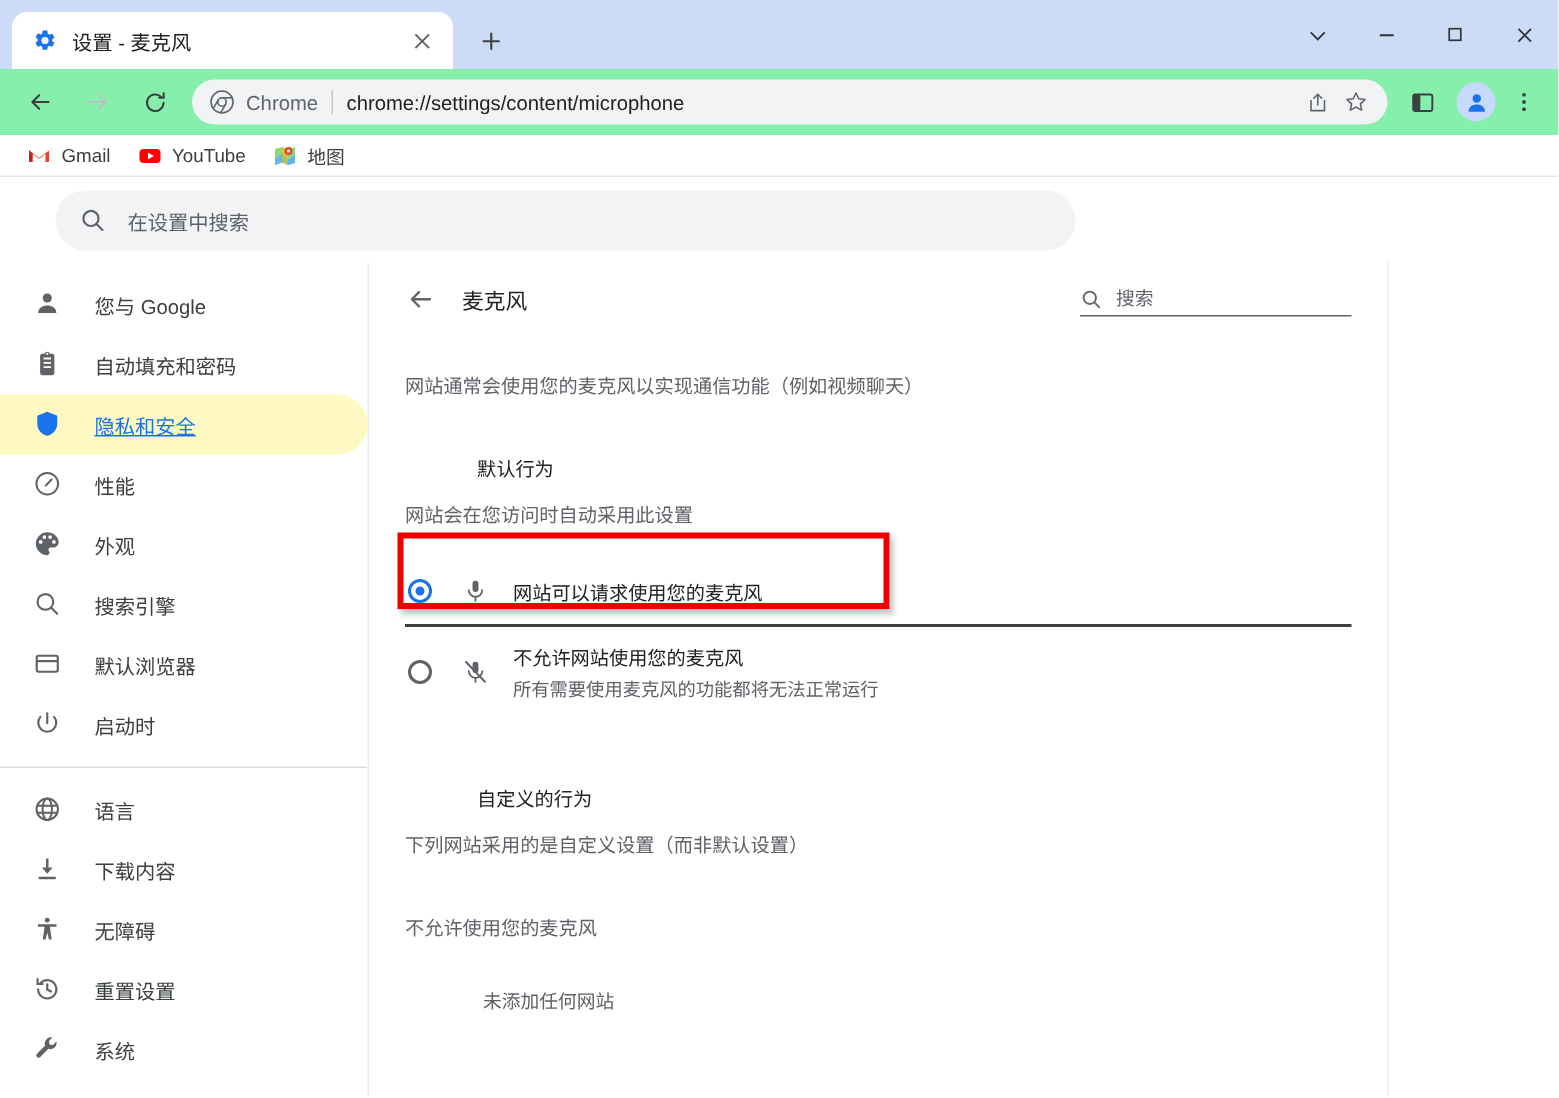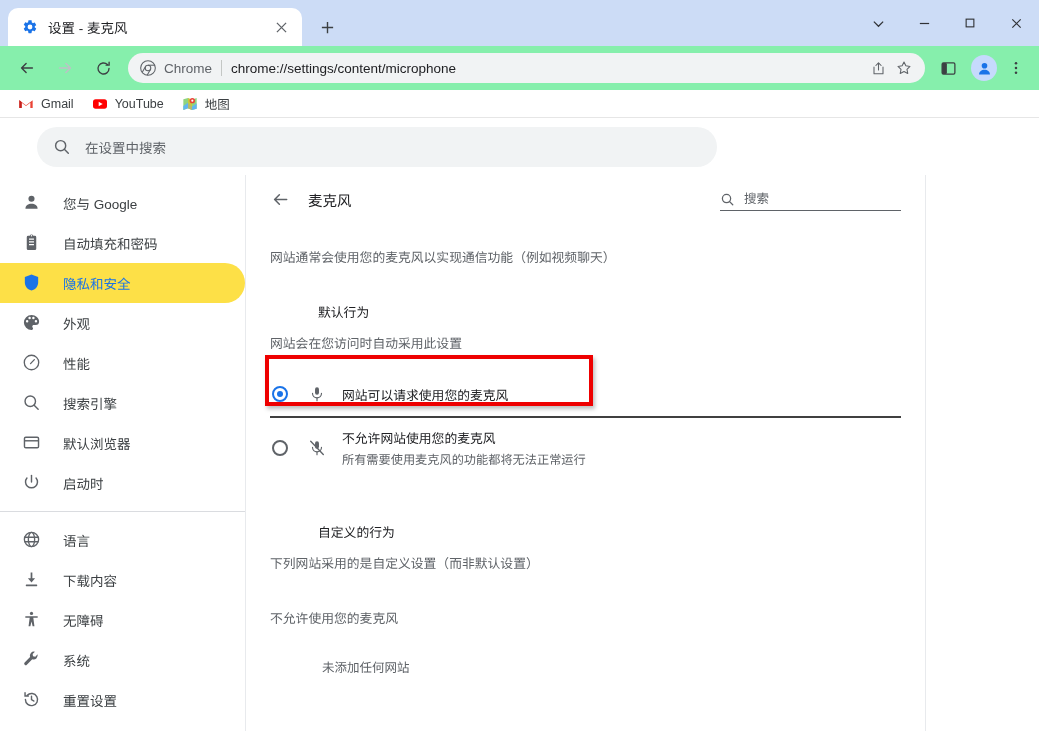--- a/index.html
+++ b/index.html
@@ -124,21 +124,21 @@
   
   .sidebar {
     width: 245px; flex: 0 0 245px; background: #ffffff;
     padding-top: 8px; overflow: hidden;
   }
   .side-item {
     height: 40px; display: flex; align-items: center;
     padding-left: 22px; border-radius: 0 20px 20px 0;
     margin-right: 0; color: #3c4043;
   }
-  .side-item.active { background: #fde047; color: #1a73e8; }
+  .side-item.active { background: #fef9c3; color: #1a73e8; text-decoration: underline; }
   .side-ico { width: 20px; height: 20px; flex: 0 0 20px; margin-right: 21px; }
   .side-label { font-size: 13.5px; white-space: nowrap; }
   .side-sep { height: 1px; background: #dadce0; margin: 8px 0 8px 0; }
 
   
   .content-wrap { flex: 1; display: flex; justify-content: flex-start; min-width: 0; background: #ffffff; }
   .content-card {
     width: 681px; background: #ffffff;
     border-left: 1px solid #e8eaed; border-right: 1px solid #e8eaed;
     padding: 0 0 0 0; position: relative; overflow: hidden;
@@ -387,35 +387,35 @@
           <span class="side-ico">
             <svg width="19" height="19" viewBox="0 0 20 20" fill="#1a73e8">
               <path d="M10 1.5 L17 4.3 V10c0 4.3-3 7.4-7 8.5-4-1.1-7-4.2-7-8.5V4.3z"></path>
             </svg>
           </span>
           <span class="side-label">隐私和安全</span>
         </div>
 
         <div class="side-item">
           <span class="side-ico">
-            <svg width="19" height="19" viewBox="0 0 20 20" fill="#5f6368">
-              <path d="M10 2a8 8 0 0 0 0 16c.9 0 1.6-.7 1.6-1.6 0-.4-.2-.8-.4-1.1-.3-.3-.4-.6-.4-1 0-.9.7-1.6 1.6-1.6h1.9A3.7 3.7 0 0 0 18 9c0-3.9-3.6-7-8-7zm-4.6 8a1.3 1.3 0 1 1 0-2.6 1.3 1.3 0 0 1 0 2.6zm2.6-3.4a1.3 1.3 0 1 1 0-2.6 1.3 1.3 0 0 1 0 2.6zm4 0a1.3 1.3 0 1 1 0-2.6 1.3 1.3 0 0 1 0 2.6zm2.7 3.4a1.3 1.3 0 1 1 0-2.6 1.3 1.3 0 0 1 0 2.6z"></path>
-            </svg>
-          </span>
-          <span class="side-label">外观</span>
-        </div>
-
-        <div class="side-item">
-          <span class="side-ico">
             <svg width="19" height="19" viewBox="0 0 20 20" fill="none" stroke="#5f6368" stroke-width="1.4">
               <circle cx="10" cy="10" r="7.6"></circle>
               <path d="M13 7 L9 11.2" stroke-linecap="round"></path>
             </svg>
           </span>
           <span class="side-label">性能</span>
+        </div>
+
+        <div class="side-item">
+          <span class="side-ico">
+            <svg width="19" height="19" viewBox="0 0 20 20" fill="#5f6368">
+              <path d="M10 2a8 8 0 0 0 0 16c.9 0 1.6-.7 1.6-1.6 0-.4-.2-.8-.4-1.1-.3-.3-.4-.6-.4-1 0-.9.7-1.6 1.6-1.6h1.9A3.7 3.7 0 0 0 18 9c0-3.9-3.6-7-8-7zm-4.6 8a1.3 1.3 0 1 1 0-2.6 1.3 1.3 0 0 1 0 2.6zm2.6-3.4a1.3 1.3 0 1 1 0-2.6 1.3 1.3 0 0 1 0 2.6zm4 0a1.3 1.3 0 1 1 0-2.6 1.3 1.3 0 0 1 0 2.6zm2.7 3.4a1.3 1.3 0 1 1 0-2.6 1.3 1.3 0 0 1 0 2.6z"></path>
+            </svg>
+          </span>
+          <span class="side-label">外观</span>
         </div>
 
         <div class="side-item">
           <span class="side-ico">
             <svg width="19" height="19" viewBox="0 0 20 20" stroke="#5f6368" stroke-width="1.5" fill="none">
               <circle cx="8.7" cy="8.7" r="5.5"></circle>
               <path d="M12.8 12.8 L17 17" stroke-linecap="round"></path>
             </svg>
           </span>
           <span class="side-label">搜索引擎</span>
@@ -469,36 +469,36 @@
             <svg width="19" height="19" viewBox="0 0 20 20" fill="#5f6368">
               <circle cx="10" cy="3.6" r="1.7"></circle>
               <path d="M3.5 6.5h13v1.7h-4.6l1.2 9h-1.9L10 12.2 8.8 17.2H6.9l1.2-9H3.5z"></path>
             </svg>
           </span>
           <span class="side-label">无障碍</span>
         </div>
 
         <div class="side-item">
           <span class="side-ico">
-            <svg width="19" height="19" viewBox="0 0 20 20" fill="#5f6368">
-              <path d="M16.4 4.6a4.3 4.3 0 0 1-5.6 5.1L5.1 15.4a1.6 1.6 0 1 1-2.3-2.3l5.7-5.7a4.3 4.3 0 0 1 5.1-5.6l-2.4 2.4.4 2.4 2.4.4z"></path>
-            </svg>
-          </span>
-          <span class="side-label">系统</span>
-        </div>
-
-        <div class="side-item">
-          <span class="side-ico">
             <svg width="19" height="19" viewBox="0 0 20 20" fill="none" stroke="#5f6368" stroke-width="1.5" stroke-linecap="round">
               <path d="M3.6 10a6.4 6.4 0 1 0 1.9-4.5"></path>
               <path d="M3.2 2.8 L3.2 6.3 L6.7 6.3"></path>
               <path d="M10 6.6 L10 10.2 L12.6 11.6"></path>
             </svg>
           </span>
           <span class="side-label">重置设置</span>
+        </div>
+
+        <div class="side-item">
+          <span class="side-ico">
+            <svg width="19" height="19" viewBox="0 0 20 20" fill="#5f6368">
+              <path d="M16.4 4.6a4.3 4.3 0 0 1-5.6 5.1L5.1 15.4a1.6 1.6 0 1 1-2.3-2.3l5.7-5.7a4.3 4.3 0 0 1 5.1-5.6l-2.4 2.4.4 2.4 2.4.4z"></path>
+            </svg>
+          </span>
+          <span class="side-label">系统</span>
         </div>
       </div>
 
       <div class="content-wrap">
         <div class="content-card">
 
           <div class="ct-header">
             <span class="back-btn">
               <svg width="19" height="19" viewBox="0 0 20 20" stroke="#5f6368" stroke-width="1.6" fill="none" stroke-linecap="round" stroke-linejoin="round">
                 <path d="M16.5 10 H3.8 M8.8 5 L3.8 10 L8.8 15"></path>

